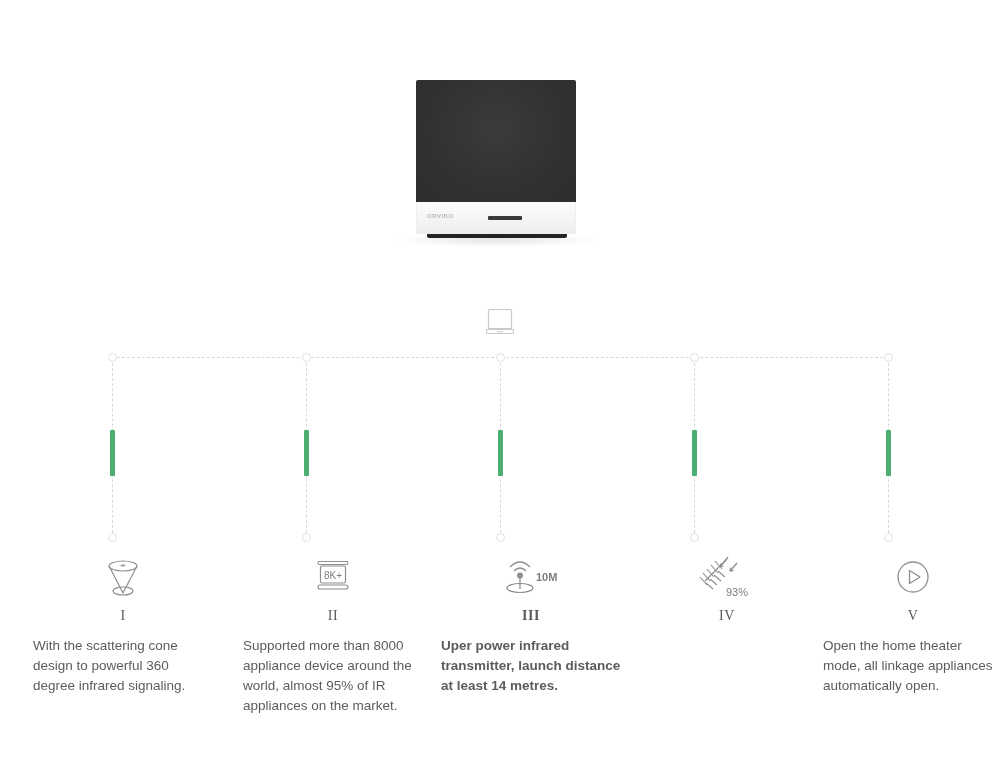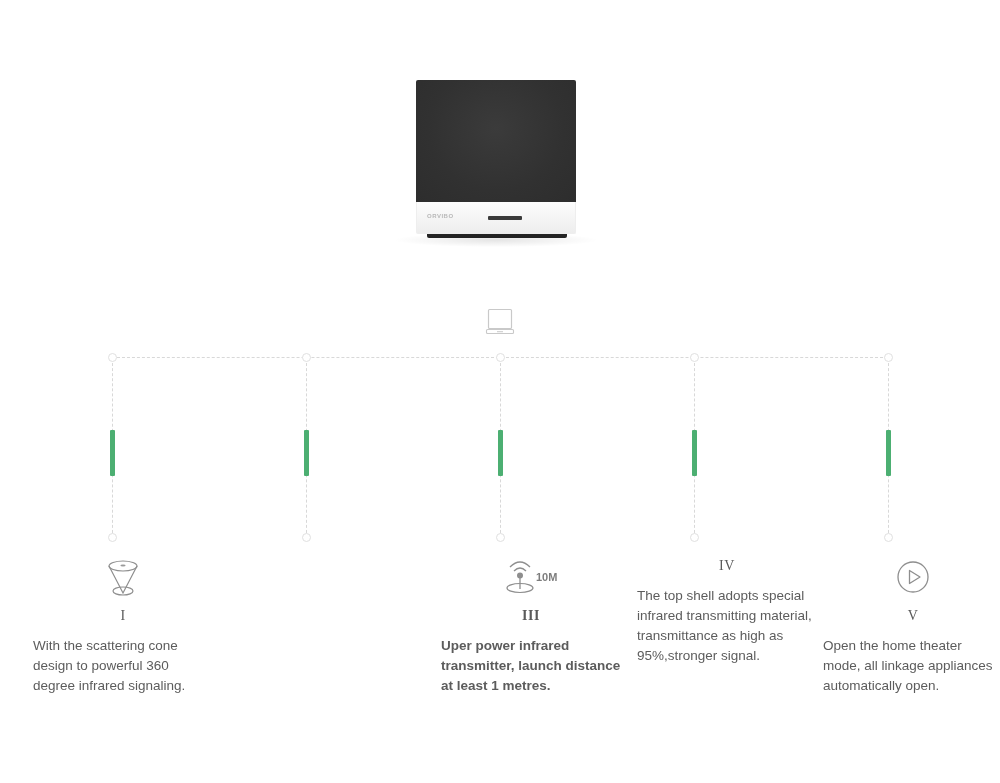--- a/index.html
+++ b/index.html
@@ -169,39 +169,71 @@
           <ellipse cx="24" cy="13" rx="14" ry="5" stroke="#8e8e8e" stroke-width="1.2" fill="#fff"></ellipse>
           <ellipse cx="24" cy="12.5" rx="2.6" ry="1" fill="#9a9a9a"></ellipse>
           <path d="M10 13 L24 40 L38 13" stroke="#8e8e8e" stroke-width="1.2" fill="none"></path>
           <ellipse cx="24" cy="38" rx="10" ry="4" stroke="#8e8e8e" stroke-width="1.2" fill="none"></ellipse>
         </svg>
       </div>
       <div class="feat-roman">I</div>
       <div class="feat-text">With the scattering cone design to powerful 360 degree infrared signaling.</div>
     </div>
 
+    <div class="feature f2">
+      <div class="feat-icon">
+        <svg width="48" height="48" viewBox="0 0 48 48" fill="none">
+          <rect x="9" y="8.5" width="30" height="3" rx="1.5" stroke="#8e8e8e" stroke-width="1.1" fill="#fff"></rect>
+          <rect x="11.5" y="13" width="25" height="17" rx="1.5" stroke="#8e8e8e" stroke-width="1.2" fill="#fff"></rect>
+          <text x="24" y="25.5" text-anchor="middle" font-family="Liberation Sans, sans-serif" font-size="10" fill="#7d7d7d">8K+</text>
+          <rect x="9" y="32" width="30" height="4" rx="2" stroke="#8e8e8e" stroke-width="1.1" fill="#fff"></rect>
+        </svg>
+      </div>
+      <div class="feat-roman">II</div>
+      <div class="feat-text">Supported more than 8000 appliance device around the world, almost 95% of IR appliances on the market.</div>
+    </div>
 
     <div class="feature f3">
       <div class="feat-icon">
         <svg width="62" height="48" viewBox="0 0 62 48" fill="none">
           <path d="M10 14 Q20 4 30 14" stroke="#8e8e8e" stroke-width="1.3" fill="none"></path>
           <path d="M14 18 Q20 12 26 18" stroke="#8e8e8e" stroke-width="1.3" fill="none"></path>
           <circle cx="20" cy="22.5" r="3" fill="#8e8e8e"></circle>
           <line x1="20" y1="25" x2="20" y2="36" stroke="#8e8e8e" stroke-width="1.3"></line>
           <ellipse cx="20" cy="35" rx="13" ry="4.5" stroke="#8e8e8e" stroke-width="1.2" fill="none"></ellipse>
           <text x="36" y="28" font-family="Liberation Sans, sans-serif" font-size="11" fill="#7d7d7d">10M</text>
         </svg>
       </div>
       <div class="feat-roman">III</div>
-      <div class="feat-text">Uper power infrared transmitter, launch distance at least 1 metres.</div>
+      <div class="feat-text">Uper power infrared transmitter, launch distance at least 14 metres.</div>
     </div>
 
     <div class="feature f4">
+      <div class="feat-icon">
+        <svg width="66" height="52" viewBox="0 0 66 52" fill="none">
+          <line x1="11" y1="30" x2="33" y2="8" stroke="#8e8e8e" stroke-width="1.3"></line>
+          <g stroke="#8e8e8e" stroke-width="1.1">
+            <line x1="9" y1="22" x2="16" y2="30"></line>
+            <line x1="13" y1="18" x2="20" y2="26"></line>
+            <line x1="17" y1="14" x2="24" y2="22"></line>
+            <line x1="21" y1="10" x2="28" y2="18"></line>
+            <line x1="6" y1="26" x2="13" y2="34"></line>
+            <line x1="12" y1="32" x2="19" y2="38"></line>
+            <line x1="16" y1="28" x2="23" y2="34"></line>
+            <line x1="20" y1="24" x2="27" y2="30"></line>
+            <line x1="24" y1="20" x2="31" y2="26"></line>
+          </g>
+          <path d="M34 6 L26 16" stroke="#8e8e8e" stroke-width="1.3"></path>
+          <path d="M26 16 L29.5 15 M26 16 L27 12.5" stroke="#8e8e8e" stroke-width="1.3" fill="none"></path>
+          <path d="M43 12 L36 20" stroke="#8e8e8e" stroke-width="1.3"></path>
+          <path d="M36 20 L39.5 19.4 M36 20 L36.6 16.5" stroke="#8e8e8e" stroke-width="1.3" fill="none"></path>
+          <text x="32" y="45" font-family="Liberation Sans, sans-serif" font-size="11" fill="#7d7d7d">93%</text>
+        </svg>
+      </div>
       <div class="feat-roman">IV</div>
-      <div class="feat-text">The top shell adopts special infrared transmitting material, transmittance as high as 95%,stronger signal.</div>
     </div>
 
     <div class="feature f5">
       <div class="feat-icon">
         <svg width="48" height="48" viewBox="0 0 48 48" fill="none">
           <circle cx="24" cy="24" r="15" stroke="#8e8e8e" stroke-width="1.3" fill="#fff"></circle>
           <path d="M20.5 17.5 L31 24 L20.5 30.5 Z" stroke="#8e8e8e" stroke-width="1.3" fill="none" stroke-linejoin="round"></path>
         </svg>
       </div>
       <div class="feat-roman">V</div>

